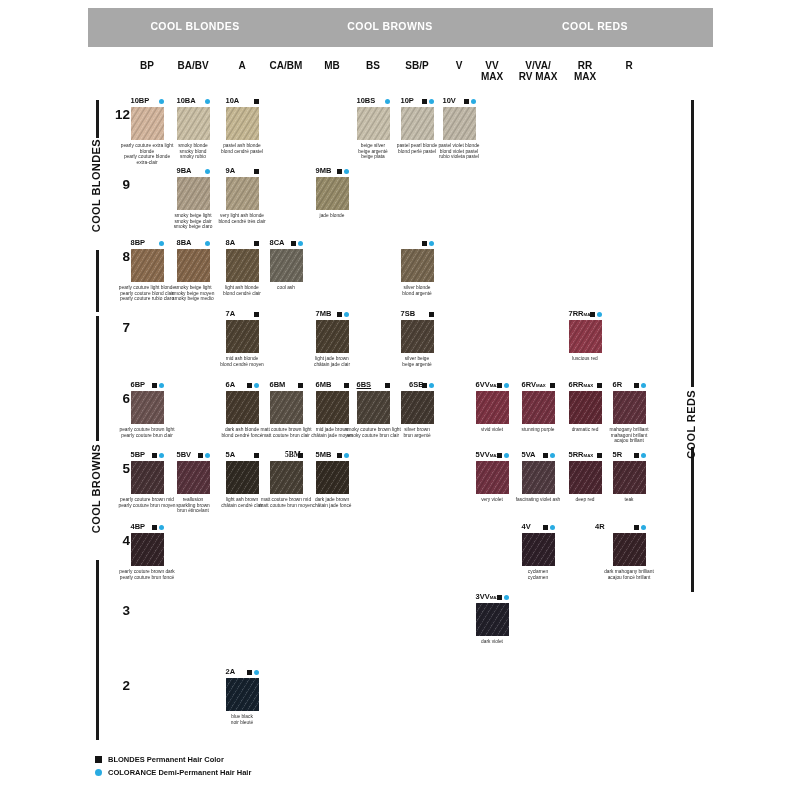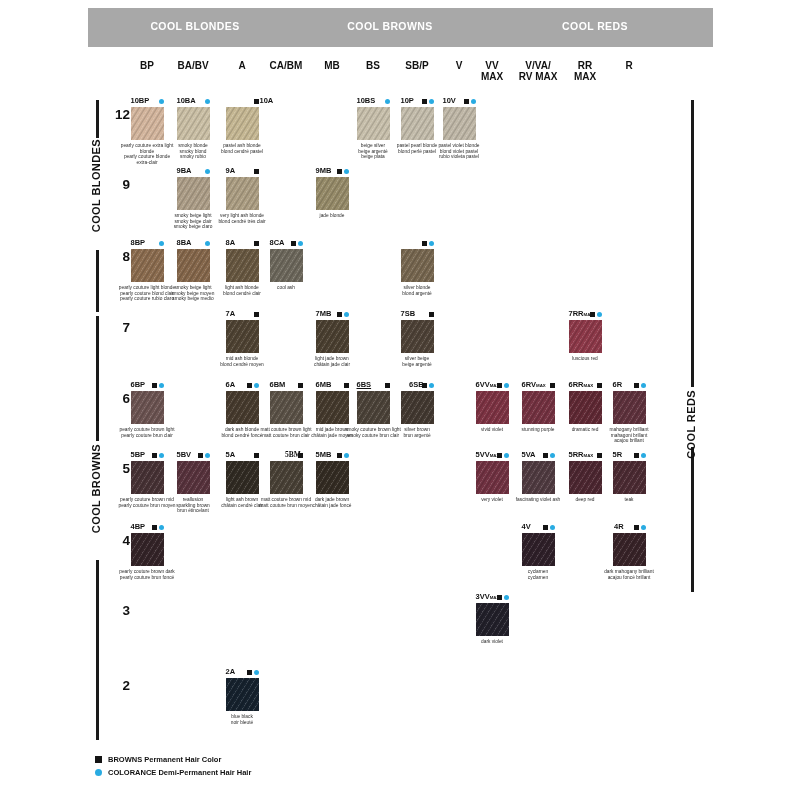--- a/index.html
+++ b/index.html
@@ -115,21 +115,21 @@
           <span class="mk-dot" style="background: rgb(41, 171, 226);"></span>
         </div>
         <div class="swatch" style="left: 176.5px; top: 107px; background-color: rgb(202, 191, 165);"></div>
         <div class="cell-label" style="left: 164px; top: 143px;">
           <div>smoky blonde</div>
           <div>smoky blond</div>
           <div>smoky rubio</div>
         </div>
       </div>
       <div>
-        <div class="code" style="left: 225.5px; top: 97px; margin-left: 34px;">10A</div>
+        <div class="code" style="left: 225.5px; top: 97px;">10A</div>
         <div class="markers" style="left: 253.5px; top: 98px;">
           <span class="mk-sq" style="background: rgb(20, 20, 20);"></span>
         </div>
         <div class="swatch" style="left: 225.5px; top: 107px; background-color: rgb(197, 183, 147);"></div>
         <div class="cell-label" style="left: 213px; top: 143px;">
           <div>pastel ash blonde</div>
           <div>blond cendré pastel</div>
         </div>
       </div>
       <div>
@@ -539,21 +539,21 @@
           <span class="mk-sq" style="background: rgb(20, 20, 20);"></span>
           <span class="mk-dot" style="background: rgb(41, 171, 226);"></span>
         </div>
         <div class="swatch" style="left: 521.5px; top: 533px; background-color: rgb(47, 32, 41);"></div>
         <div class="cell-label" style="left: 509px; top: 569px;">
           <div>cyclamen</div>
           <div>cyclamen</div>
         </div>
       </div>
       <div>
-        <div class="code" style="left: 614px; top: 523px;">4R</div>
+        <div class="code" style="left: 595px; top: 523px;">4R</div>
         <div class="markers" style="left: 633.5px; top: 524px;">
           <span class="mk-sq" style="background: rgb(20, 20, 20);"></span>
           <span class="mk-dot" style="background: rgb(41, 171, 226);"></span>
         </div>
         <div class="swatch" style="left: 612.5px; top: 533px; background-color: rgb(56, 35, 40);"></div>
         <div class="cell-label" style="left: 600px; top: 569px;">
           <div>dark mahogany brilliant</div>
           <div>acajou foncé brillant</div>
         </div>
       </div>
@@ -577,19 +577,19 @@
         <div class="swatch" style="left: 225.5px; top: 678px; background-color: rgb(22, 34, 46);"></div>
         <div class="cell-label" style="left: 213px; top: 714px;">
           <div>blue black</div>
           <div>noir bleuté</div>
         </div>
       </div>
     </div>
 
   <div class="legend-row" style="left:95px;top:755px;">
     <span class="mk-sq"></span>
-    <span class="legend-text">BROWNS Permanent Hair Color</span>
+    <span class="legend-text">BLONDES Permanent Hair Color</span>
   </div>
   <div class="legend-row" style="left:95px;top:768px;">
     <span class="mk-dot"></span>
     <span class="legend-text">COLORANCE Demi-Permanent Hair Hair</span>
   </div>
 </div>
 
 </body></html>

